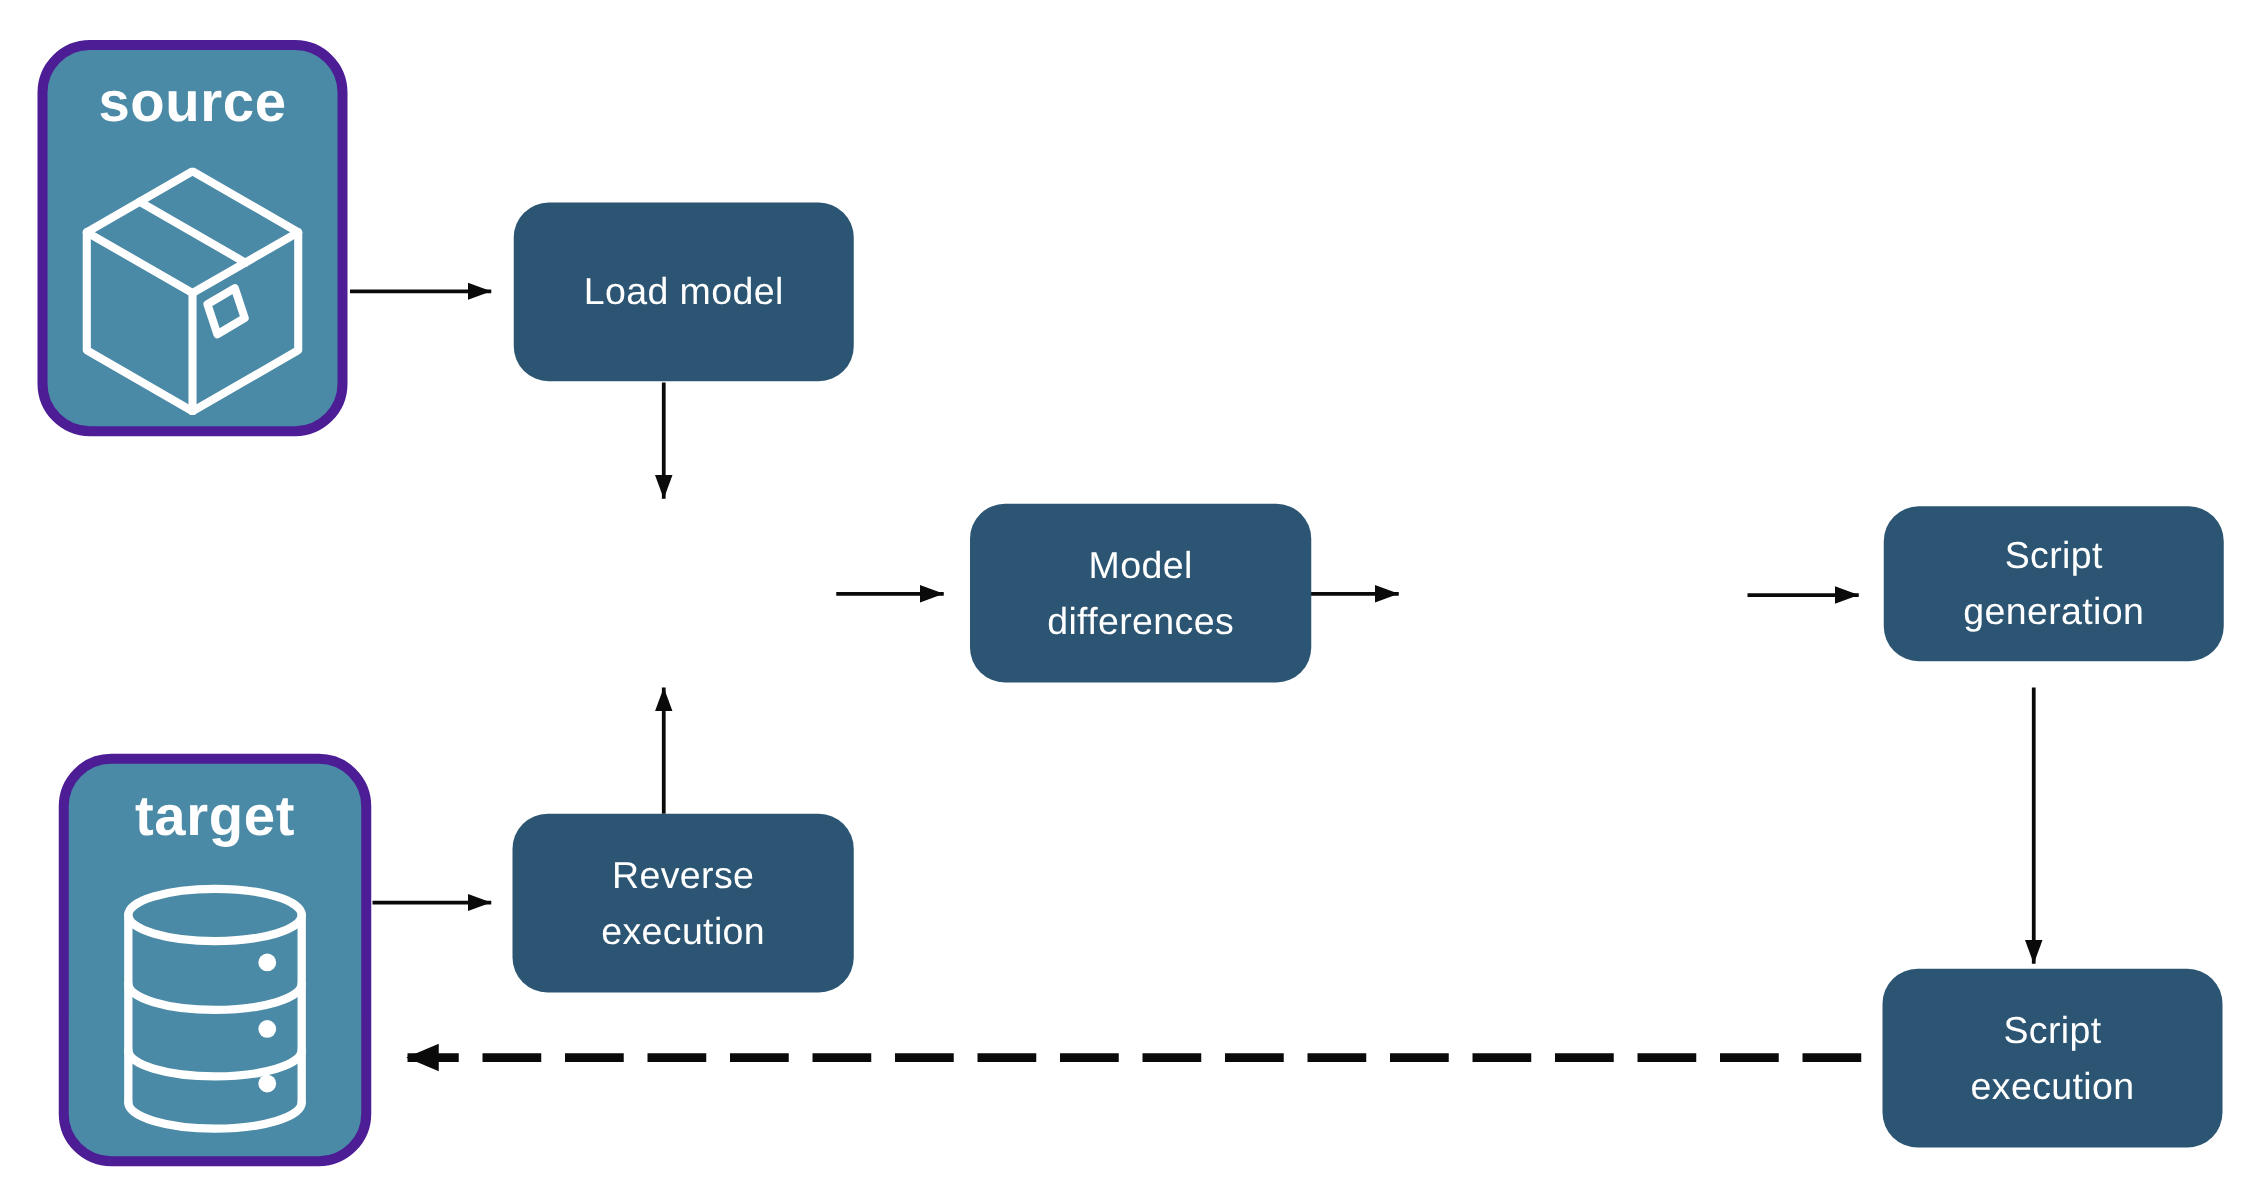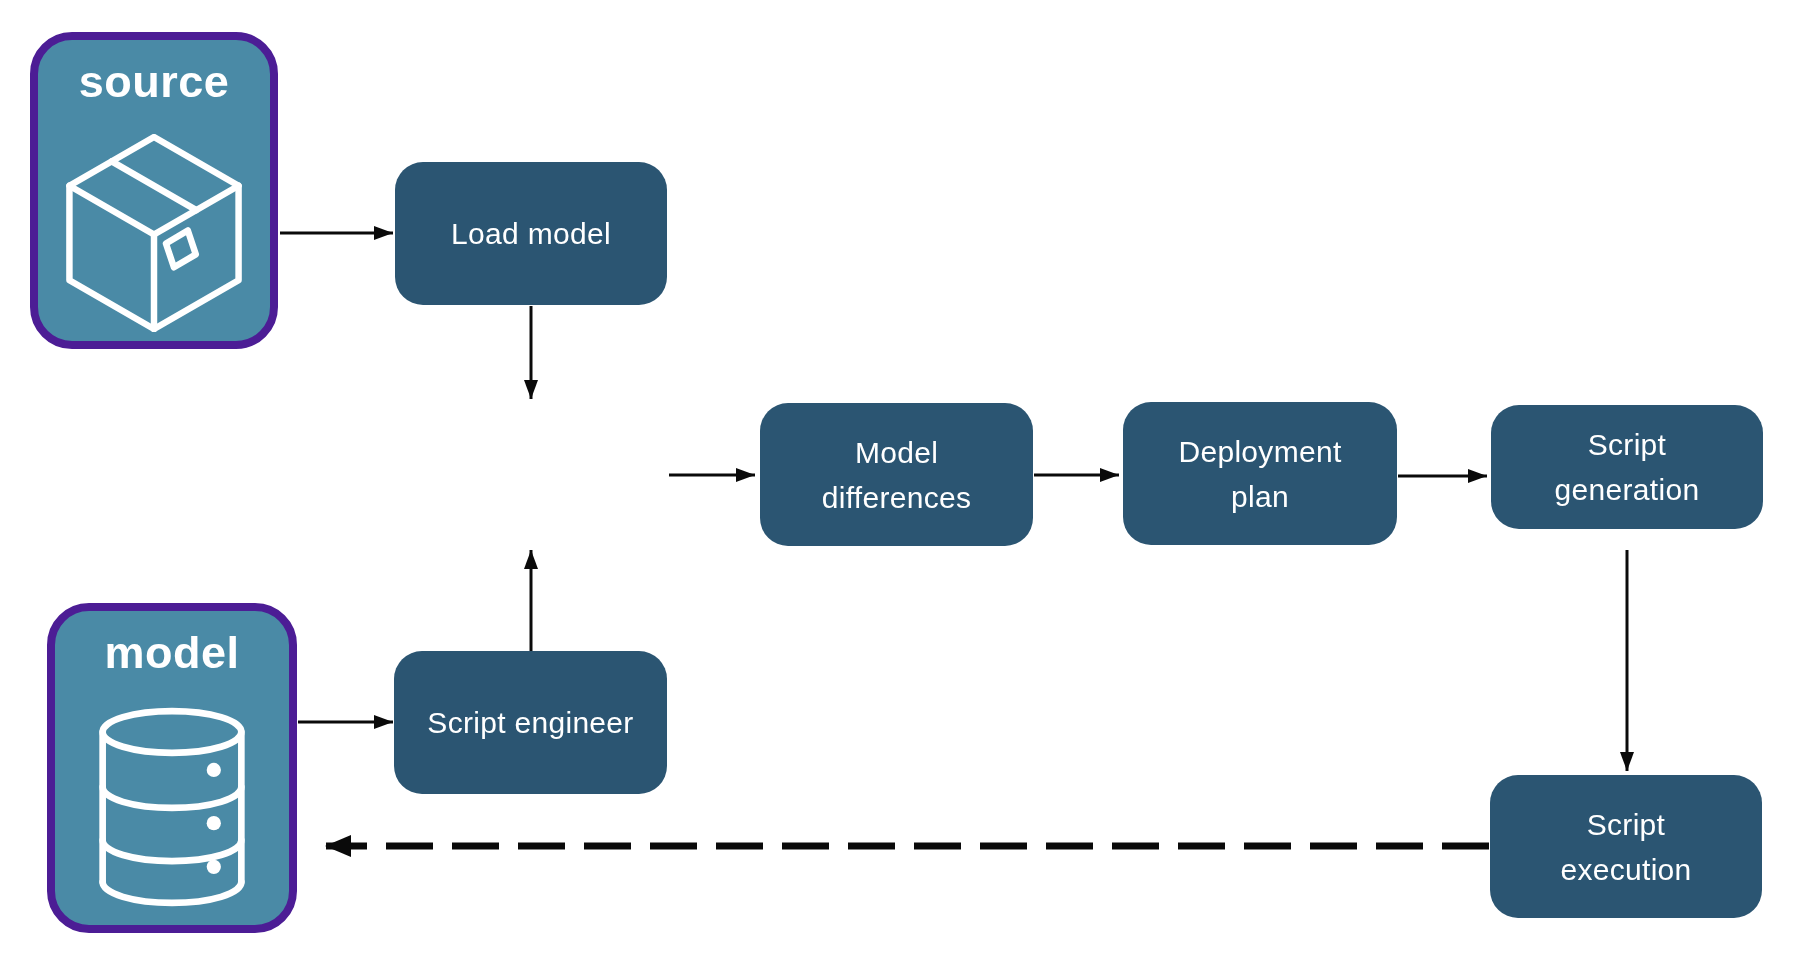--- a/index.html
+++ b/index.html
@@ -29,20 +29,21 @@
     color: #ffffff;
     display: flex;
     align-items: center;
     justify-content: center;
     text-align: center;
     font-size: 30px;
     line-height: 45px;
     letter-spacing: 0.3px;
     padding: 0 28px;
     box-sizing: border-box;
+    margin-left: 16px;
   }
   #n-load-model        { left: 395px;  top: 162px; width: 272px; height: 143px; }
   #n-model-comparison  { left: 396px;  top: 403px; width: 272px; height: 143px; }
   #n-model-differences { left: 760px;  top: 403px; width: 273px; height: 143px; }
   #n-deployment-plan   { left: 1123px; top: 402px; width: 274px; height: 143px; }
   #n-script-generation { left: 1491px; top: 405px; width: 272px; height: 124px; }
   #n-reverse-engineer  { left: 394px;  top: 651px; width: 273px; height: 143px; }
   #n-script-execution  { left: 1490px; top: 775px; width: 272px; height: 143px; }
 
   
@@ -102,21 +103,21 @@
         <path d="M88,3 L173,52 L173,147 L88,196 L3,147 L3,52 Z"></path>
         <path d="M3,52 L88,101 L173,52"></path>
         <path d="M88,101 L88,196"></path>
         <path d="M45.5,27.5 L130.5,76.5"></path>
         <path d="M100,110 L122,97 L130,121 L108,134 Z"></path>
       </svg>
     </div>
   </div>
 
   <div class="entity" id="e-target">
-    <div class="entity-label">model</div>
+    <div class="entity-label">target</div>
     <div class="entity-icon">
       <svg width="152" height="208" viewBox="0 0 160 210" fill="none" stroke="#ffffff" stroke-width="7" stroke-linecap="round">
         <ellipse cx="80" cy="26" rx="73" ry="22"></ellipse>
         <path d="M7,26 L7,184"></path>
         <path d="M153,26 L153,184"></path>
         <path d="M7,184 A73,22 0 0 0 153,184"></path>
         <path d="M7,84 A73,22 0 0 0 153,84"></path>
         <path d="M7,140 A73,22 0 0 0 153,140"></path>
         <circle cx="124" cy="66" r="7.5" fill="#ffffff" stroke="none"></circle>
         <circle cx="124" cy="122" r="7.5" fill="#ffffff" stroke="none"></circle>
@@ -124,26 +125,23 @@
       </svg>
     </div>
   </div>
 
   <div class="node" id="n-load-model">
     <span>Load model</span>
   </div>
   <div class="node" id="n-model-differences">
     <span>Model differences</span>
   </div>
-  <div class="node" id="n-deployment-plan">
-    <span>Deployment plan</span>
-  </div>
   <div class="node" id="n-script-generation">
     <span>Script generation</span>
   </div>
   <div class="node" id="n-reverse-engineer">
-    <span>Script engineer</span>
+    <span>Reverse execution</span>
   </div>
   <div class="node" id="n-script-execution">
     <span>Script execution</span>
   </div>
 
 </div>
 
 </body></html>

